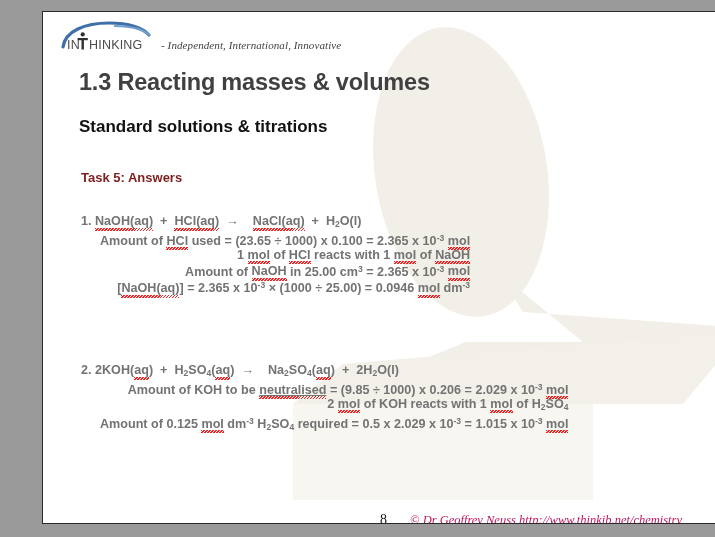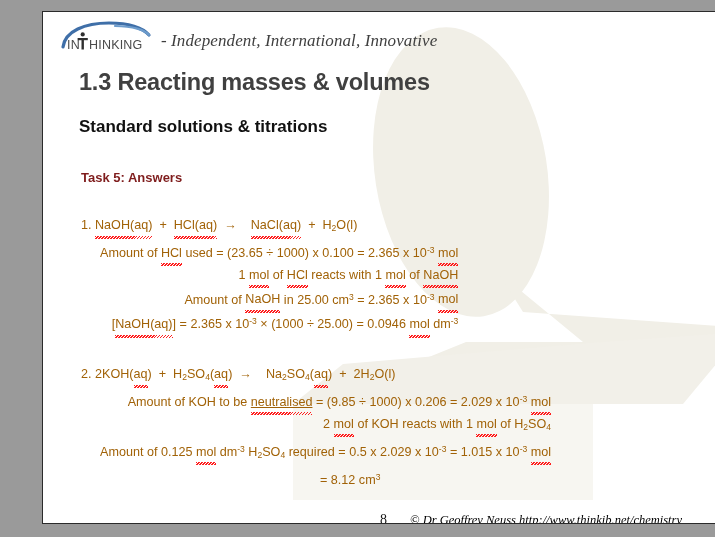--- a/index.html
+++ b/index.html
@@ -55,21 +55,21 @@
     align-items: flex-end;
   }
   #logo-mark {
     position: relative;
     width: 96px;
     height: 34px;
   }
   #logo-tag {
     font-family: "Liberation Serif", serif;
     font-style: italic;
-    font-size: 17px;
+    font-size: 11px;
     color: #3f3f3f;
     white-space: nowrap;
     padding-bottom: 4px;
     padding-left: 6px;
     letter-spacing: 0.1px;
   }
 
   
   #slide-title {
     position: absolute;
@@ -98,24 +98,24 @@
     font-weight: bold;
     color: #7f1d1d;
     white-space: nowrap;
     text-align: right;
   }
 
   
   .answer-block {
     position: absolute;
     left: 38px;
-    color: #a16207;
+    color: #737373;
     font-size: 12.6px;
-    font-weight: normal;
-    line-height: 22px;
+    font-weight: bold;
+    line-height: 14px;
     white-space: nowrap;
   }
   #answer-block-1 { top: 202px; }
   #answer-block-2 { top: 351px; }
 
   .ans-line { display: block; }
   .indent { padding-left: 19px; text-align: right; }
   .indent-wide { padding-left: 239px; }
 
   sub { font-size: 0.68em; vertical-align: -0.26em; }
@@ -149,21 +149,21 @@
     font-size: 14px;
     color: #151515;
     font-family: "Liberation Serif", serif;
   }
   #footer-credit {
     position: absolute;
     left: 367px;
     top: 501px;
     font-size: 12.5px;
     font-style: italic;
-    color: #000000;
+    color: #be185d;
     font-family: "Liberation Serif", serif;
     white-space: nowrap;
   }
   #footer-credit .sq::after { bottom: -1.5px; }
 </style>
 </head>
 <body>
 
 <div id="slide-canvas">
 
@@ -239,23 +239,20 @@
 
       <span class="ans-line indent">
         2 <span class="sq">mol</span> of KOH reacts with 1 <span class="sq">mol</span> of H<sub>2</sub>SO<sub>4</sub>
       </span>
 
       <span class="ans-line indent">
         Amount of 0.125 <span class="sq">mol</span> dm<sup>-3</sup> H<sub>2</sub>SO<sub>4</sub> required = 0.5 x 2.029 x 10<sup>-3</sup> = 1.015 x 10<sup>-3</sup> <span class="sq">mol</span>
       </span>
 
 
-      <span class="ans-line indent-wide">
-        = 8.12 cm<sup>3</sup>
-      </span>
     </div>
 
     <div id="page-number">8</div>
     <div id="footer-credit">
       <span>©</span>
       <span>Dr Geoffrey Neuss</span>
       <span class="sq">http://www.thinkib.net/chemistry</span>
     </div>
 
   </div>

